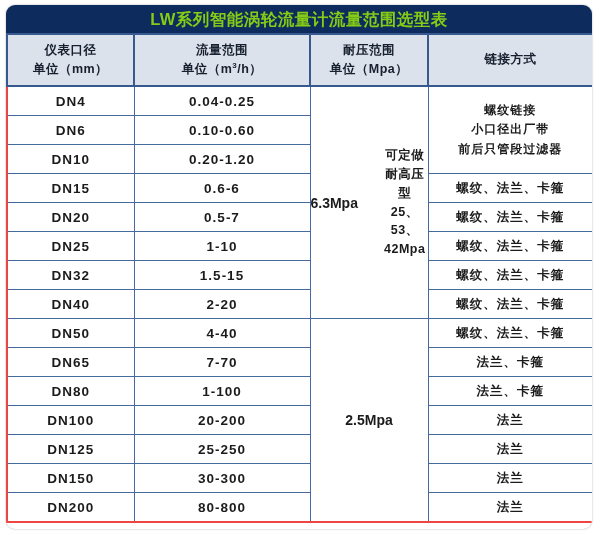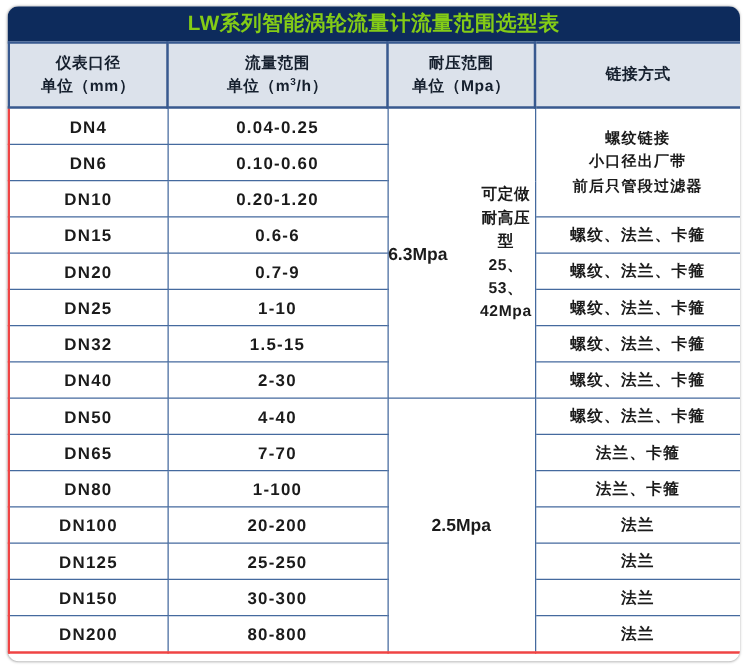--- a/index.html
+++ b/index.html
@@ -114,36 +114,36 @@
         <td class="dn">DN10</td>
         <td class="flow">0.20-1.20</td>
       </tr>
       <tr>
         <td class="dn">DN15</td>
         <td class="flow">0.6-6</td>
         <td class="conn">螺纹、法兰、卡箍</td>
       </tr>
       <tr>
         <td class="dn">DN20</td>
-        <td class="flow">0.7-9</td>
+        <td class="flow">0.5-7</td>
         <td class="conn">螺纹、法兰、卡箍</td>
       </tr>
       <tr>
         <td class="dn">DN25</td>
         <td class="flow">1-10</td>
         <td class="conn">螺纹、法兰、卡箍</td>
       </tr>
       <tr>
         <td class="dn">DN32</td>
         <td class="flow">1.5-15</td>
         <td class="conn">螺纹、法兰、卡箍</td>
       </tr>
       <tr>
         <td class="dn">DN40</td>
-        <td class="flow">2-30</td>
+        <td class="flow">2-20</td>
         <td class="conn">螺纹、法兰、卡箍</td>
       </tr>
       <tr>
         <td class="dn">DN50</td>
         <td class="flow">4-40</td>
         <td class="pressure" rowspan="7">2.5Mpa</td>
         <td class="conn">螺纹、法兰、卡箍</td>
       </tr>
       <tr>
         <td class="dn">DN65</td>

